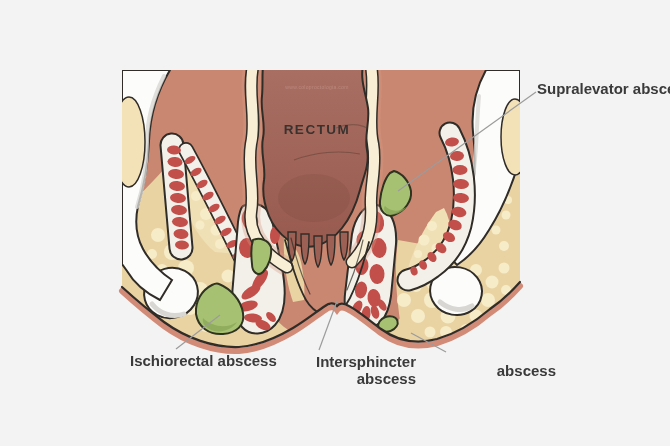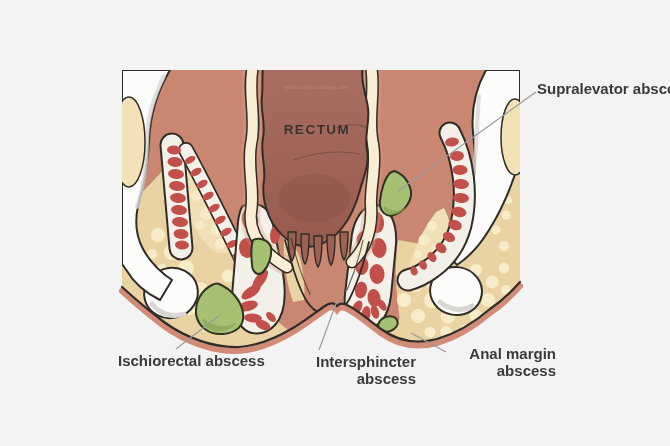--- a/index.html
+++ b/index.html
@@ -277,25 +277,25 @@
   <g>
     <line class="s-leader" x1="398" y1="191" x2="536" y2="92"></line>
     <line class="s-leader" x1="220" y1="315" x2="176" y2="349"></line>
     <line class="s-leader" x1="337" y1="301" x2="319" y2="350"></line>
     <line class="s-leader" x1="411" y1="333" x2="446" y2="352"></line>
   </g>
 </svg>
 
 <div class="callout" style="left:537px;top:80px;">Supralevator abscess</div>
 
-<div class="callout" style="left:118px;top:352px;width:146px;text-align:right;">Ischiorectal abscess</div>
+<div class="callout" style="left:130px;top:352px;width:146px;text-align:right;">Ischiorectal abscess</div>
 
 <div class="callout center" style="left:276px;top:353px;width:140px;">
   <span>Intersphincter</span><br>
   <span>abscess</span>
 </div>
 
 <div class="callout center" style="left:416px;top:345px;width:140px;">
-  <span>Anal margin</span><br>
+  <br>
   <span>abscess</span>
 </div>
 
 </div>
 
 </body></html>

